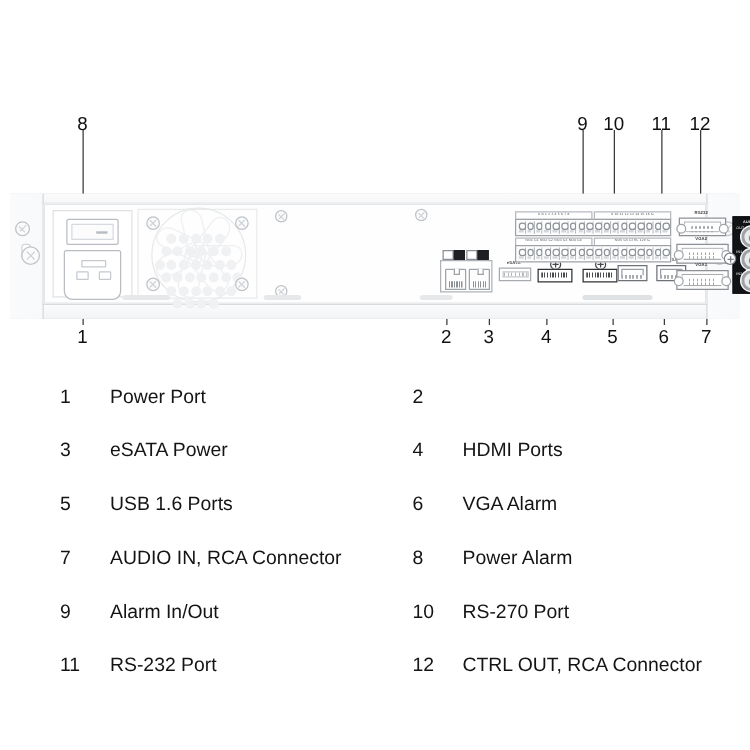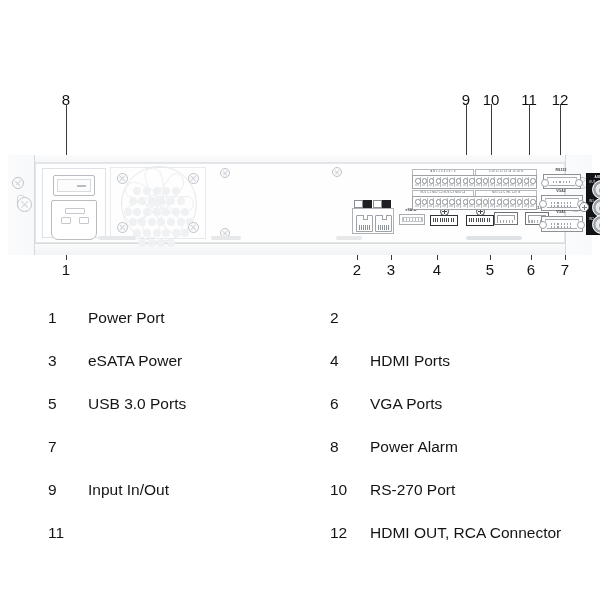--- a/index.html
+++ b/index.html
@@ -557,50 +557,52 @@
           <div class="legend-txt">eSATA Power</div>
         </div>
         <div class="legend-cell col2">
           <div class="legend-num">4</div>
           <div class="legend-txt">HDMI Ports</div>
         </div>
       </div>
       <div class="legend-row">
         <div class="legend-cell col1">
           <div class="legend-num">5</div>
-          <div class="legend-txt">USB 3.0 Ports</div>
+          <div class="legend-txt">USB 1.6 Ports</div>
         </div>
         <div class="legend-cell col2">
           <div class="legend-num">6</div>
-          <div class="legend-txt">VGA Ports</div>
+          <div class="legend-txt">VGA Alarm</div>
         </div>
       </div>
       <div class="legend-row">
         <div class="legend-cell col1">
           <div class="legend-num">7</div>
+          <div class="legend-txt">AUDIO IN, RCA Connector</div>
         </div>
         <div class="legend-cell col2">
           <div class="legend-num">8</div>
           <div class="legend-txt">Power Alarm</div>
         </div>
       </div>
       <div class="legend-row">
         <div class="legend-cell col1">
           <div class="legend-num">9</div>
-          <div class="legend-txt">Input In/Out</div>
+          <div class="legend-txt">Alarm In/Out</div>
         </div>
         <div class="legend-cell col2">
           <div class="legend-num">10</div>
           <div class="legend-txt">RS-270 Port</div>
         </div>
       </div>
       <div class="legend-row">
         <div class="legend-cell col1">
           <div class="legend-num">11</div>
+          <div class="legend-txt">RS-232 Port</div>
         </div>
         <div class="legend-cell col2">
           <div class="legend-num">12</div>
-          <div class="legend-txt">HDMI OUT, RCA Connector</div>
+          <div class="legend-txt">CTRL OUT, RCA Connector</div>
         </div>
       </div>
     </div>
 
 </div>
 
 </body></html>

